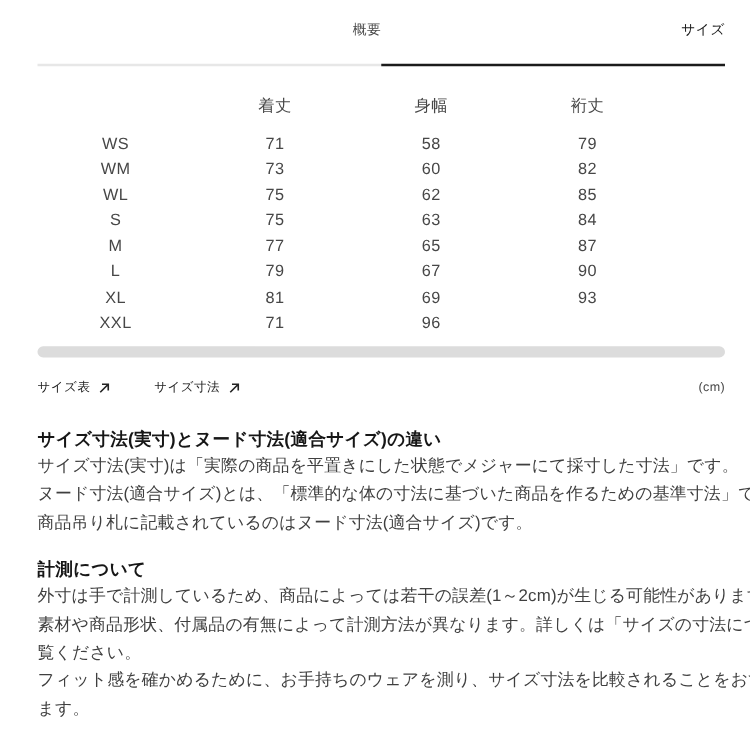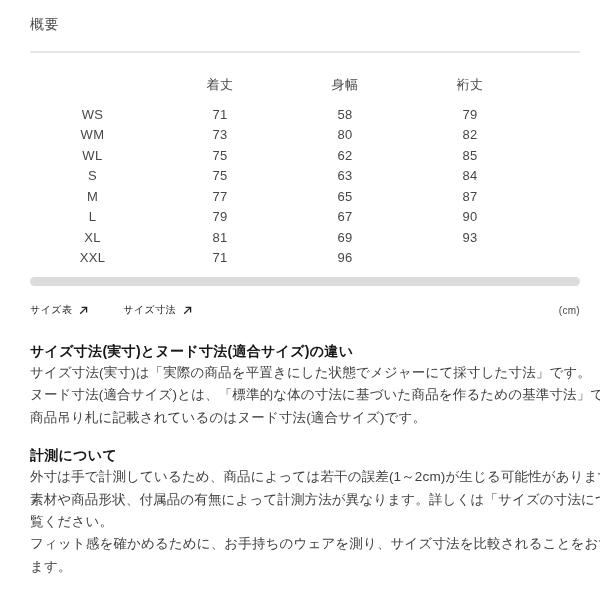--- a/index.html
+++ b/index.html
@@ -6,21 +6,21 @@
   body{
     width:600px;height:600px;background:#ffffff;
     font-family:"Liberation Sans","DejaVu Sans",sans-serif;
     color:#454545;-webkit-font-smoothing:antialiased;
   }
   .page{width:550px;margin:0 20px 0 30px;padding-top:16px;}
 
   
   .tabs{display:flex;}
   .tab{
-    flex:1;text-align:left;font-size:14px;line-height:16px;
+    flex:1;text-align:right;font-size:11px;line-height:16px;
     padding-bottom:19px;border-bottom:2px solid #e7e7e7;
     color:#4a4a4a;cursor:pointer;letter-spacing:.04em;
   }
   .tab.active{border-bottom-color:#1b1b1b;color:#161616;}
 
   
   .table{margin-top:22px;}
   .thead,.tr{display:grid;grid-template-columns:125px 130px 120px 130px;}
   .thead{height:20px;margin-bottom:9px;}
   .tr{height:20.5px;}
@@ -62,40 +62,43 @@
 </style>
 </head>
 <body>
 
 <div class="page">
 
   <div class="tabs">
     <div class="tab">
       <span>概要</span>
     </div>
+    <div class="tab active">
+      <span>サイズ</span>
+    </div>
   </div>
 
   <div class="table">
     <div class="thead">
         <div class="td"></div>
         <div class="td">着丈</div>
         <div class="td">身幅</div>
         <div class="td">裄丈</div>
       </div>
     <div class="tbody">
         <div class="tr">
           <div class="td">WS</div>
           <div class="td">71</div>
           <div class="td">58</div>
           <div class="td">79</div>
         </div>
         <div class="tr">
           <div class="td">WM</div>
           <div class="td">73</div>
-          <div class="td">80</div>
+          <div class="td">60</div>
           <div class="td">82</div>
         </div>
         <div class="tr">
           <div class="td">WL</div>
           <div class="td">75</div>
           <div class="td">62</div>
           <div class="td">85</div>
         </div>
         <div class="tr">
           <div class="td">S</div>

